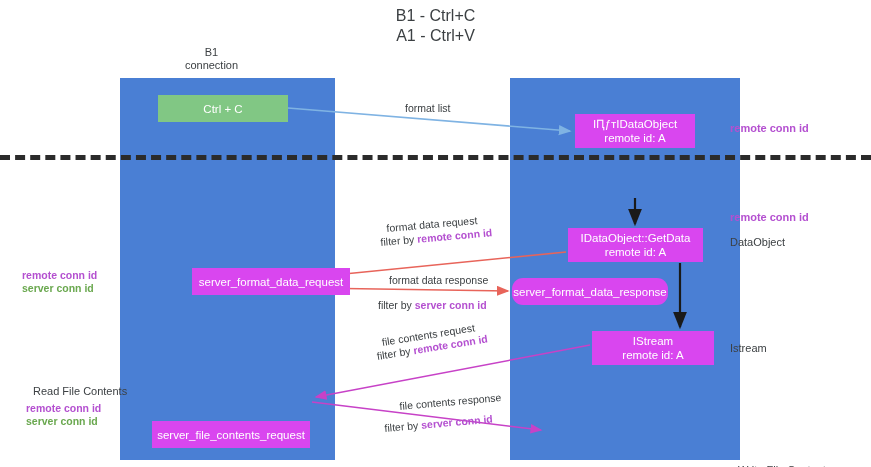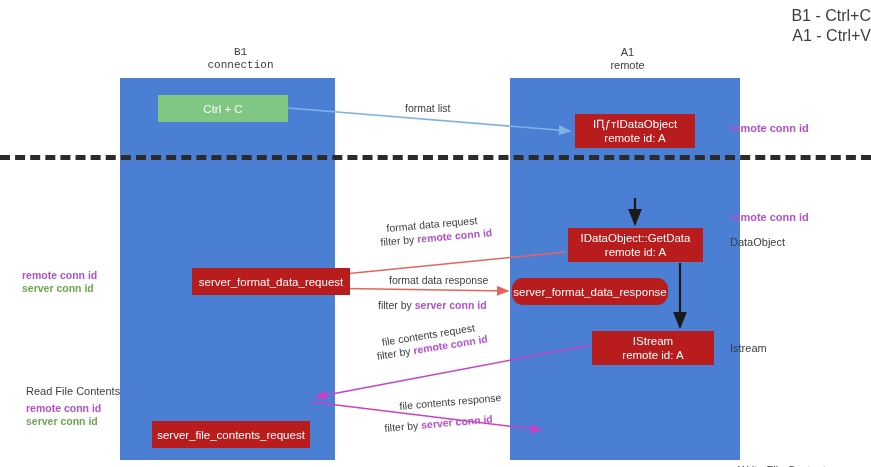--- a/index.html
+++ b/index.html
@@ -13,38 +13,38 @@
   #stage{position:relative;width:871px;height:467px;}
 
   
   .lane{position:absolute;background:#4a7fd4;}
   #lane-b1{left:120px;top:78px;width:215px;height:382px;}
   #lane-a1{left:510px;top:78px;width:230px;height:382px;}
 
   
   #diagram-title{
     position:absolute;left:0;top:6px;width:871px;
-    text-align:right;font-size:16px;line-height:20px;color:#3c4043;
+    text-align:center;font-size:16px;line-height:20px;color:#3c4043;
     white-space:pre-line;
   }
   .lane-head{
     position:absolute;text-align:center;font-size:11px;line-height:13px;
     color:#3c4043;white-space:pre-line;
   }
-  #head-b1{left:158px;top:46px;width:165px;font-family:Liberation Mono, monospace;}
+  #head-b1{left:129px;top:46px;width:165px;}
   #head-a1{left:545px;top:46px;width:165px;}
 
   
   .node{
     position:absolute;display:flex;align-items:center;justify-content:center;
     text-align:center;color:#ffffff;font-size:11.5px;line-height:14px;
     white-space:pre-line;box-sizing:border-box;
   }
   .green{background:#81c784;text-align:right;}
-  .orange{background:#b91c1c;}
+  .orange{background:#d946ef;}
 
   #n-ctrlc{left:158px;top:95px;width:130px;height:27px;}
   #n-idataobject{left:575px;top:114px;width:120px;height:34px;}
   #n-ctrlv{left:578px;top:172px;width:115px;height:25px;}
   #n-getdata{left:568px;top:228px;width:135px;height:34px;}
   #n-sfdreq{left:152px;top:268px;width:158px;height:27px;margin-left:40px;}
   #n-sfdres{left:512px;top:278px;width:156px;height:27px;border-radius:11px;}
   #n-istream{left:592px;top:331px;width:122px;height:34px;}
   #n-sfcreq{left:152px;top:385px;width:158px;height:27px;margin-top:36px;}
   #n-sfcres{left:545px;top:417px;width:162px;height:27px;}
@@ -67,21 +67,21 @@
   #t-fdreq2{left:380px;top:236px;transform:rotate(-5deg);}
   #t-fdres{left:389px;top:274px;}
   #t-fdres2{left:378px;top:299px;}
 
   #t-fcreq{left:381px;top:336px;transform:rotate(-9deg);}
   #t-fcreq2{left:376px;top:350px;transform:rotate(-9deg);}
   #t-fcres{left:399px;top:400px;transform:rotate(-5deg);}
   #t-fcres2{left:384px;top:422px;transform:rotate(-5deg);}
 
   #t-leftgrp1{left:22px;top:269px;line-height:13px;}
-  #t-readfc{left:26px;top:385px;}
+  #t-readfc{left:33px;top:385px;}
   #t-leftgrp2{left:26px;top:402px;line-height:13px;}
 
   
   #sep{
     position:absolute;left:0;top:155px;width:871px;height:0;
     border-top:5px dashed #2b2b2b;
   }
 
   svg#wires{position:absolute;left:0;top:0;width:871px;height:467px;pointer-events:none;}
 </style>
@@ -91,22 +91,20 @@
 <div id="stage">
 
   <div id="diagram-title">B1 - Ctrl+C
 A1 - Ctrl+V</div>
 
   <div class="lane" id="lane-b1"></div>
   <div class="lane" id="lane-a1"></div>
 
   <div class="lane-head" id="head-b1">B1
 connection</div>
-  <div class="lane-head" id="head-a1">A1
-remote</div>
 
   <svg id="wires">
     <defs>
       <marker id="ab" markerWidth="9" markerHeight="9" refX="7" refY="3.2" orient="auto">
         <path d="M0,0 L8,3.2 L0,6.4 z" fill="#7fb3e3"></path>
       </marker>
       <marker id="ar" markerWidth="9" markerHeight="9" refX="7" refY="3.2" orient="auto">
         <path d="M0,0 L8,3.2 L0,6.4 z" fill="#e8645a"></path>
       </marker>
       <marker id="am" markerWidth="9" markerHeight="9" refX="7" refY="3.2" orient="auto">

